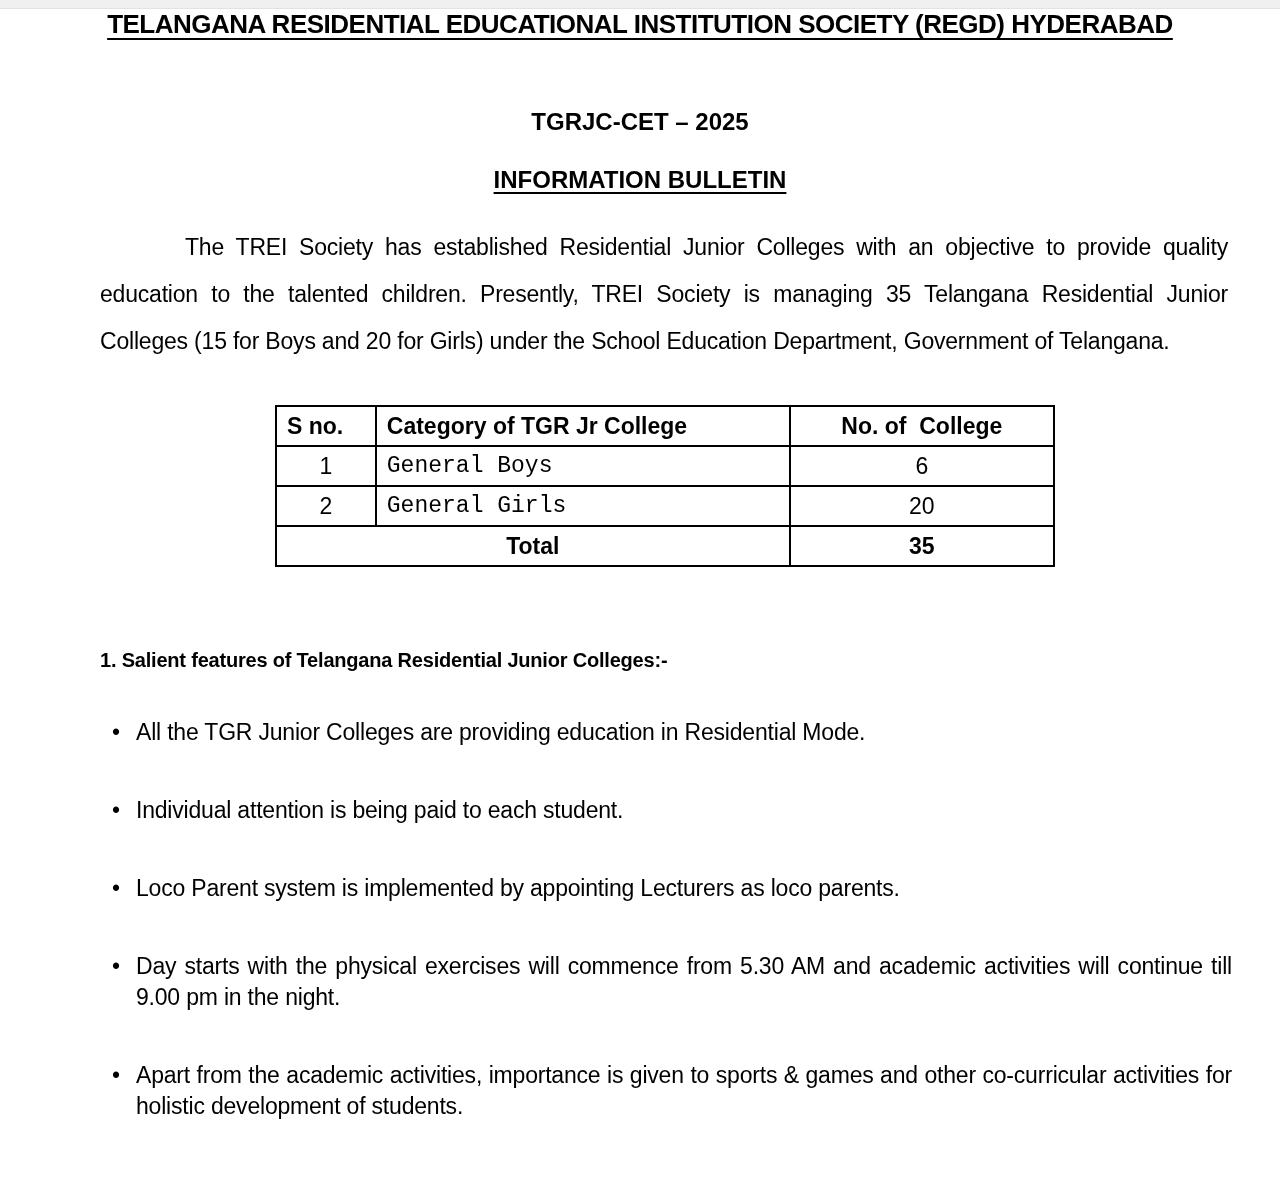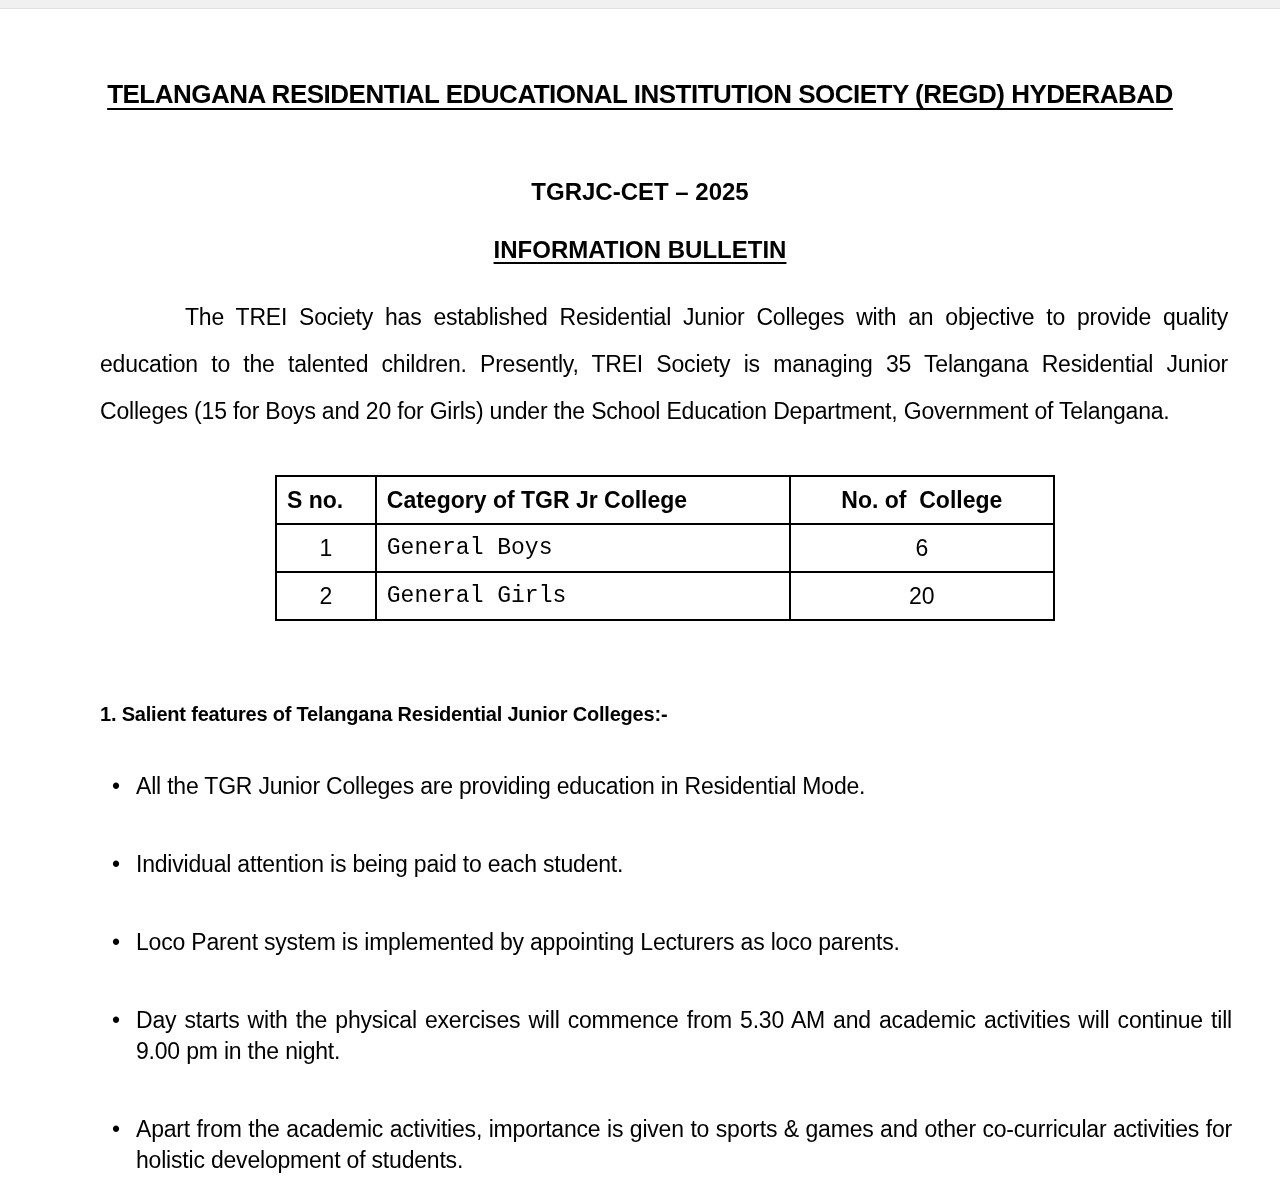--- a/index.html
+++ b/index.html
@@ -13,21 +13,20 @@
     color: #000000;
     overflow: hidden;
   }
   .top-strip {
     width: 100%;
     height: 9px;
     background: #f0f0f0;
     border-bottom: 1px solid #e2e2e2;
   }
   .doc-title {
-    margin-top: 70px;
     text-align: center;
     font-size: 26px;
     font-weight: bold;
     letter-spacing: -0.5px;
     text-decoration: underline;
     text-underline-offset: 5px;
     text-decoration-thickness: 2px;
   }
   .subtitle {
     text-align: center;
@@ -52,21 +51,21 @@
     letter-spacing: -0.2px;
   }
   table.colleges {
     margin: 40px 0 0 275px;
     width: 780px;
     border-collapse: collapse;
     font-size: 23px;
   }
   table.colleges th, table.colleges td {
     border: 2px solid #000000;
-    height: 48px;
+    height: 40px;
     padding: 1px 10px;
     vertical-align: middle;
     white-space: pre-wrap;
   }
   .col-sno   { width: 100px; }
   .col-cat   { width: 415px; }
   .col-count { width: 265px; }
   th.h-sno   { text-align: left;  font-weight: bold; }
   th.h-cat   { text-align: left;  font-weight: bold; }
   th.h-count { text-align: center; font-weight: bold; }
@@ -131,20 +130,24 @@
       <tr>
         <td class="c-sno">1</td>
         <td class="c-cat">General Boys</td>
         <td class="c-count">6</td>
       </tr>
       <tr>
         <td class="c-sno">2</td>
         <td class="c-cat">General Girls</td>
         <td class="c-count">20</td>
       </tr>
+      <tr>
+        <td class="c-total-label" colspan="2">Total</td>
+        <td class="c-total-value">35</td>
+      </tr>
     </tbody>
   </table>
 
   <h2 class="section-heading">1. Salient features of Telangana Residential Junior Colleges:-</h2>
 
   <div class="bullet-list">
     <div class="bullet-item">
       <span class="bullet-marker">•</span>
       <span class="bullet-text">All the TGR Junior Colleges are providing education in Residential Mode.</span>
     </div>

